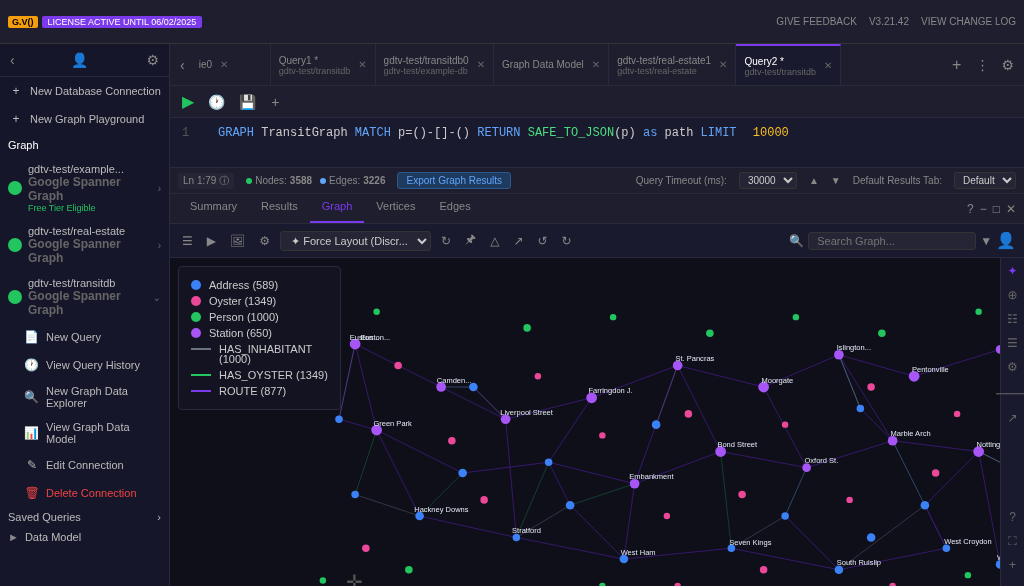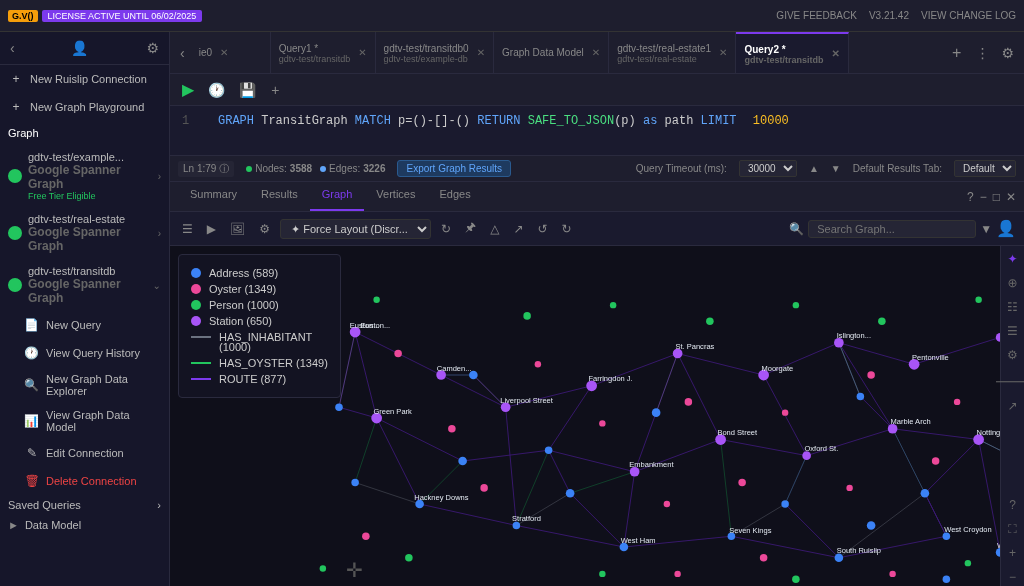--- a/index.html
+++ b/index.html
@@ -1,19 +1,19 @@
 <!DOCTYPE html>
 <html><head>
   <meta charset="utf-8">
   <style>
     * { box-sizing: border-box; margin: 0; padding: 0; }
     body { font-family: -apple-system, BlinkMacSystemFont, 'Segoe UI', sans-serif; font-size: 12px; background: #1a1a2e; color: #ccc; overflow: hidden; width: 1024px; height: 586px; }
 
     
-    .top-bar { display: flex; align-items: center; justify-content: space-between; background: #1e1e2e; height: 32px; padding: 12px 8px; border-bottom: 1px solid #333; }
+    .top-bar { display: flex; align-items: center; justify-content: space-between; background: #1e1e2e; height: 44px; padding: 12px 8px; border-bottom: 1px solid #333; }
     .top-bar-left { display: flex; align-items: center; gap: 8px; }
     .logo-area { display: flex; align-items: center; gap: 4px; }
     .logo-badge { background: #f59e0b; color: #000; font-size: 9px; font-weight: bold; padding: 1px 4px; border-radius: 2px; }
     .license-badge { background: #7c3aed; color: #fff; font-size: 9px; padding: 1px 6px; border-radius: 2px; }
     .top-bar-right { display: flex; align-items: center; gap: 12px; font-size: 10px; color: #888; }
     .top-bar-right span { cursor: pointer; }
 
     
     .main { display: flex; height: calc(586px - 28px); }
 
@@ -34,21 +34,21 @@
     .sidebar-expandable { display: flex; align-items: center; padding: 4px 8px; cursor: pointer; color: #bbb; font-size: 11px; }
 
     
     .content { flex: 1; display: flex; flex-direction: column; background: #1a1a2e; overflow: hidden; }
 
     
     .tabs-bar { display: flex; align-items: center; background: #1e1e2e; border-bottom: 1px solid #2a2a3e; height: 42px; padding: 0 4px; overflow: hidden; }
     .tab-nav-btn { color: #888; padding: 4px 6px; cursor: pointer; font-size: 14px; flex-shrink: 0; }
     .tabs-container { display: flex; flex: 1; overflow: hidden; gap: 0; }
     .tab { display: flex; align-items: center; gap: 4px; padding: 0 8px; height: 42px; border-right: 1px solid #2a2a3e; cursor: pointer; color: #888; font-size: 11px; flex-shrink: 0; min-width: 80px; max-width: 140px; position: relative; white-space: nowrap; }
-    .tab.active { background: #1a1a2e; color: #fff; border-top: 2px solid #7c3aed; font-weight: bold; }
+    .tab.active { background: #1a1a2e; color: #fff; border-top: 2px solid #7c3aed; }
     .tab .tab-close { font-size: 10px; color: #666; margin-left: 4px; cursor: pointer; }
     .tab .tab-label { font-size: 10px; }
     .tab .tab-sub { font-size: 9px; color: #666; display: block; }
     .tab-add-btn { color: #888; padding: 4px 8px; cursor: pointer; font-size: 16px; flex-shrink: 0; }
     .tab-more-btn { color: #888; padding: 4px 6px; cursor: pointer; font-size: 14px; flex-shrink: 0; }
     .tab-settings-btn { color: #888; padding: 4px 6px; cursor: pointer; font-size: 14px; flex-shrink: 0; }
 
     
     .toolbar { display: flex; align-items: center; gap: 6px; padding: 4px 8px; background: #1e1e2e; border-bottom: 1px solid #2a2a3e; height: 32px; }
     .toolbar-btn { background: none; border: none; color: #888; cursor: pointer; padding: 2px 4px; font-size: 14px; border-radius: 3px; }
@@ -125,21 +125,21 @@
 
   <div class="sidebar">
     <div class="sidebar-icons">
       <span class="sidebar-icon-btn">‹</span>
       <span class="sidebar-icon-btn">👤</span>
       <span class="sidebar-icon-btn">⚙</span>
     </div>
     <div class="sidebar-items">
       <div class="sidebar-item">
         <div class="icon">+</div>
-        <span>New Ruislip Connection</span>
+        <span>New Database Connection</span>
       </div>
       <div class="sidebar-item">
         <div class="icon">+</div>
         <span>New Graph Playground</span>
       </div>
 
       <div class="sidebar-item section-header">
         <span>Graph</span>
       </div>
 

